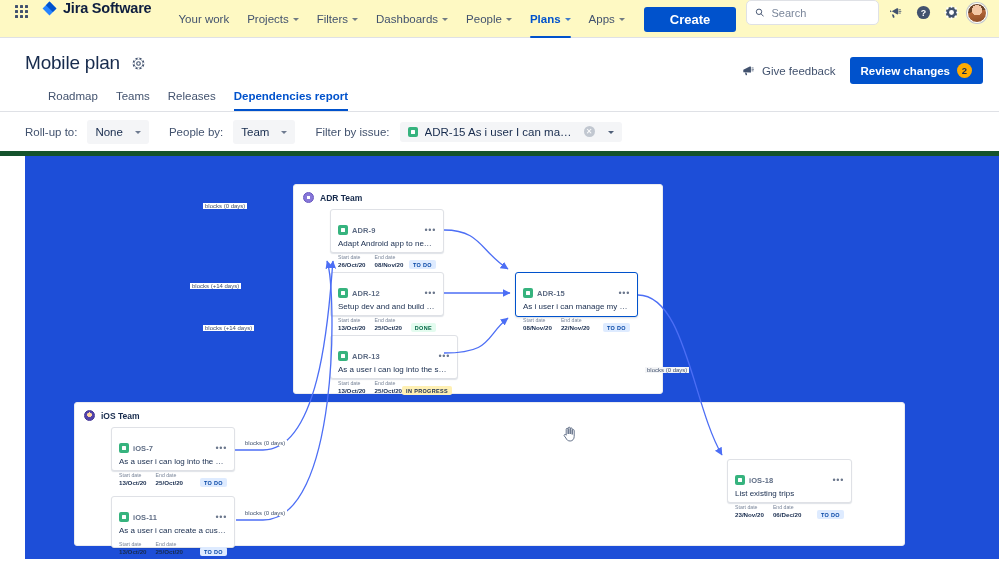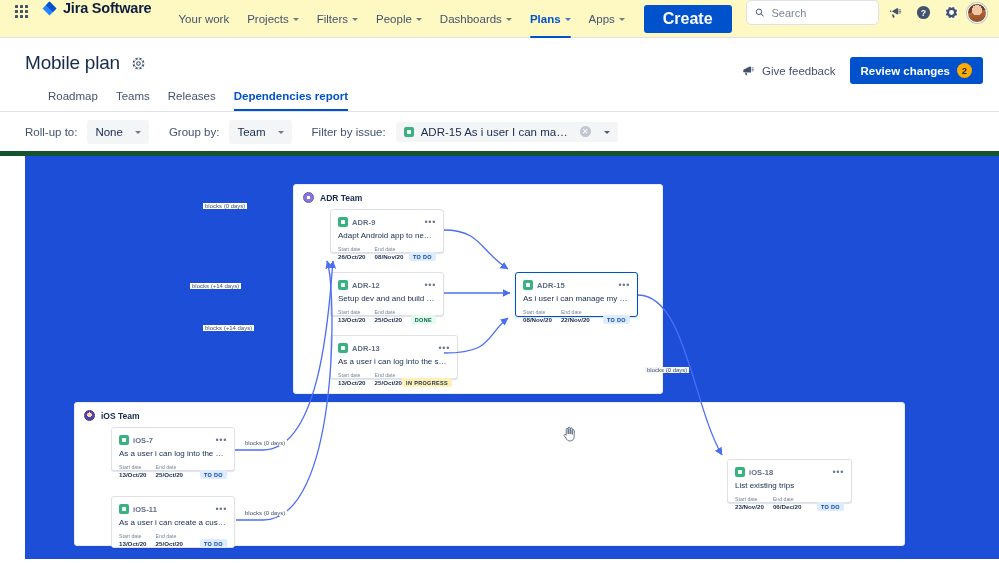--- a/index.html
+++ b/index.html
@@ -30,22 +30,22 @@
     font-size:11.5px; color:#42526e; padding:0 9px; height:38px;
     display:flex; align-items:center; gap:4px; cursor:pointer; white-space:nowrap;
     position:relative;
   }
   .navitem.active { color:#0052cc; font-weight:600; }
   .navitem.active:after {
     content:""; position:absolute; left:9px; right:9px; bottom:0; height:2px; background:#0052cc; border-radius:1px;
   }
   .caret { width:0;height:0;border-left:3px solid transparent;border-right:3px solid transparent;border-top:3.5px solid currentColor; opacity:.75; margin-top:1px;}
   .createbtn {
-    background:#0052cc; color:#fff; font-size:16px; font-weight:600;
-    border:none; border-radius:3px; padding:5px 19px; margin-left:10px; cursor:pointer;
+    background:#0052cc; color:#fff; font-size:13px; font-weight:600;
+    border:none; border-radius:3px; padding:5px 26px; margin-left:10px; cursor:pointer;
   }
   .navright { margin-left:auto; display:flex; align-items:center; gap:4px; padding-right:4px; }
   .searchbox {
     display:flex; align-items:center; gap:7px;
     width:133px; height:25px; border:1px solid #dfe1e6; border-radius:5px;
     padding:0 8px; background:#fff; cursor:text;
   }
   .searchbox input {
     border:none; outline:none; font-size:11px; color:#42526e; width:100%;
     font-family:"Liberation Sans", sans-serif; background:transparent;
@@ -117,21 +117,21 @@
 
   .swimlane {
     position:absolute; background:#fff; border:1px solid #ebecf0; border-radius:3px;
   }
   .lanehead { display:flex; align-items:center; gap:6px; padding:7px 0 0 9px; }
   .lanetitle { font-size:8.5px; font-weight:700; color:#172b4d; }
   .teamavatar { width:11px;height:11px;border-radius:50%; flex:0 0 auto; }
 
   .card {
     position:absolute; background:#fff; border:1px solid #dfe1e6; border-radius:3px;
-    box-shadow:0 1px 1px rgba(9,30,66,0.13); padding:7px 7px 6px 7px;
+    box-shadow:0 1px 1px rgba(9,30,66,0.13); padding:15px 7px 6px 7px;
     cursor:pointer;
   }
   .card.selected { border:1.5px solid #0052cc; box-shadow:0 1px 2px rgba(9,30,66,0.15); }
   .cardtop { display:flex; align-items:center; justify-content:space-between; }
   .keywrap { display:flex; align-items:center; gap:4px; }
   .cardkey { font-size:7.5px; color:#5e6c84; font-weight:600; letter-spacing:0.1px; }
   .dots { color:#6b778c; font-size:9px; letter-spacing:0.7px; line-height:6px; cursor:pointer; }
   .cardsummary { font-size:8px; color:#172b4d; margin-top:4px; white-space:nowrap; overflow:hidden; text-overflow:ellipsis; }
   .cardbottom { display:flex; align-items:flex-end; justify-content:space-between; margin-top:6px; }
   .dates { display:flex; gap:9px; }
@@ -190,25 +190,25 @@
     </div>
     <div class="navitem">
       <span>Projects</span>
       <span class="caret"></span>
     </div>
     <div class="navitem">
       <span>Filters</span>
       <span class="caret"></span>
     </div>
     <div class="navitem">
+      <span>Dashboards</span>
+      <span class="caret"></span>
+    </div>
+    <div class="navitem">
       <span>People</span>
-      <span class="caret"></span>
-    </div>
-    <div class="navitem">
-      <span>Dashboards</span>
       <span class="caret"></span>
     </div>
     <div class="navitem active">
       <span>Plans</span>
       <span class="caret"></span>
     </div>
     <div class="navitem">
       <span>Apps</span>
       <span class="caret"></span>
     </div>
@@ -316,21 +316,21 @@
   </button>
 </div>
 
 <div id="filterbar">
   <span class="flabel">Roll-up to:</span>
   <div class="dropdown">
     <span>None</span>
     <span class="caret"></span>
   </div>
 
-  <span class="flabel" style="margin-left:10px">Group by:</span>
+  <span class="flabel" style="margin-left:10px">People by:</span>
   <div class="dropdown">
     <span>Team</span>
     <span class="caret"></span>
   </div>
 
   <span class="flabel" style="margin-left:10px">Filter by issue:</span>
   <div class="chipdd">
     <span class="issuetypeicon"></span>
     <span class="chiptext">ADR-15 As i user I can manage m</span>
     <span class="clearx">✕</span>

